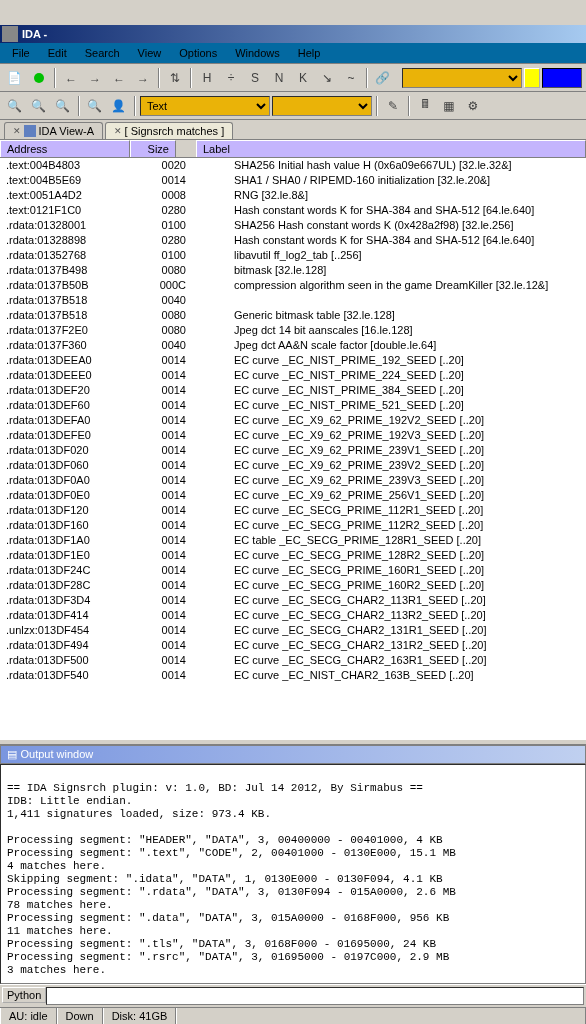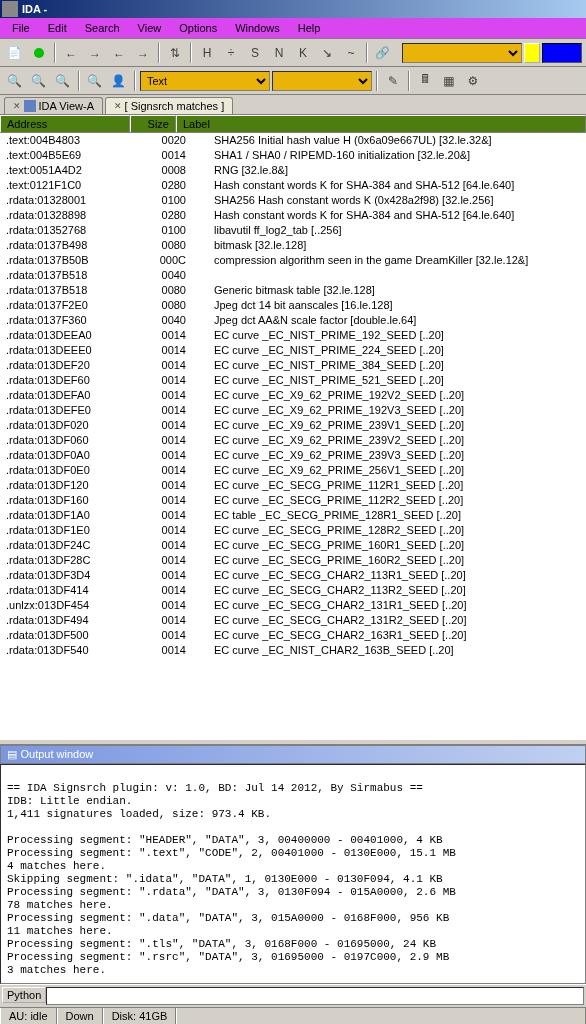--- a/index.html
+++ b/index.html
@@ -14,25 +14,26 @@
   flex-direction: column;
 }
 .titlebar {
   background: linear-gradient(to right, #0a246a, #a6caf0);
   color: white;
   height: 18px;
   display: flex;
   align-items: center;
   padding: 0 2px;
   font-weight: bold;
+  margin-top: 25px;
 }
 .titlebar .icon { width: 16px; height: 16px; background: #888; margin-right: 4px; display: inline-block; }
 .titlebar .title { flex: 1; }
 .menubar {
-  background: #d946ef;
+  background: #0369a1;
   display: flex;
   padding: 2px 4px;
   gap: 2px;
   border-bottom: 1px solid #808080;
 }
 .menubar span { padding: 2px 8px; cursor: default; }
 .toolbar {
   background: #d4d0c8;
   display: flex;
   align-items: center;
@@ -79,25 +80,25 @@
   display: flex;
   background: #d4d0c8;
   border-bottom: 1px solid #808080;
   font-size: 11px;
 }
 .list-header div {
   padding: 2px 6px;
   border-right: 1px solid #808080;
   border-top: 1px solid #fff;
   border-left: 1px solid #fff;
-  background: #4d7c0f;
+  background: #c4b5fd;
 }
 .col-addr { width: 130px; }
 .col-size { width: 46px; text-align: right; }
-.col-label { flex: 1; }
+.col-label { flex: 1; margin-left: 20px; }
 .list-body {
   background: white;
   flex: 1;
   overflow-y: auto;
   overflow-x: hidden;
   font-size: 11px;
 }
 .row {
   display: flex;
   padding: 0 0;

